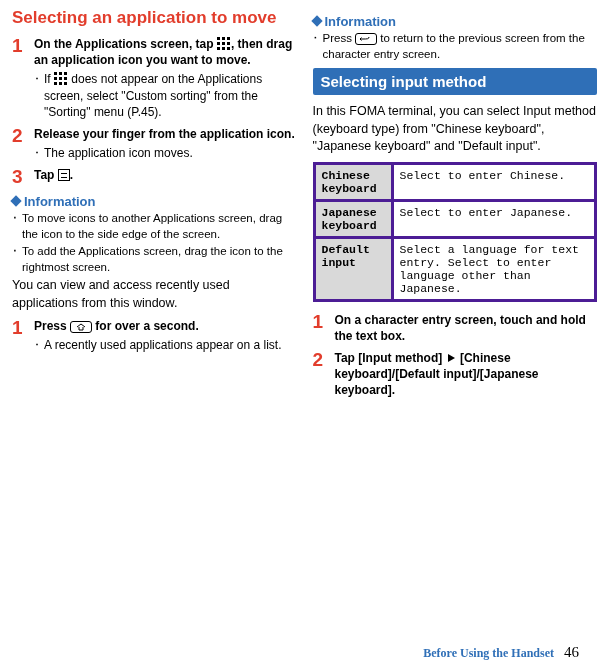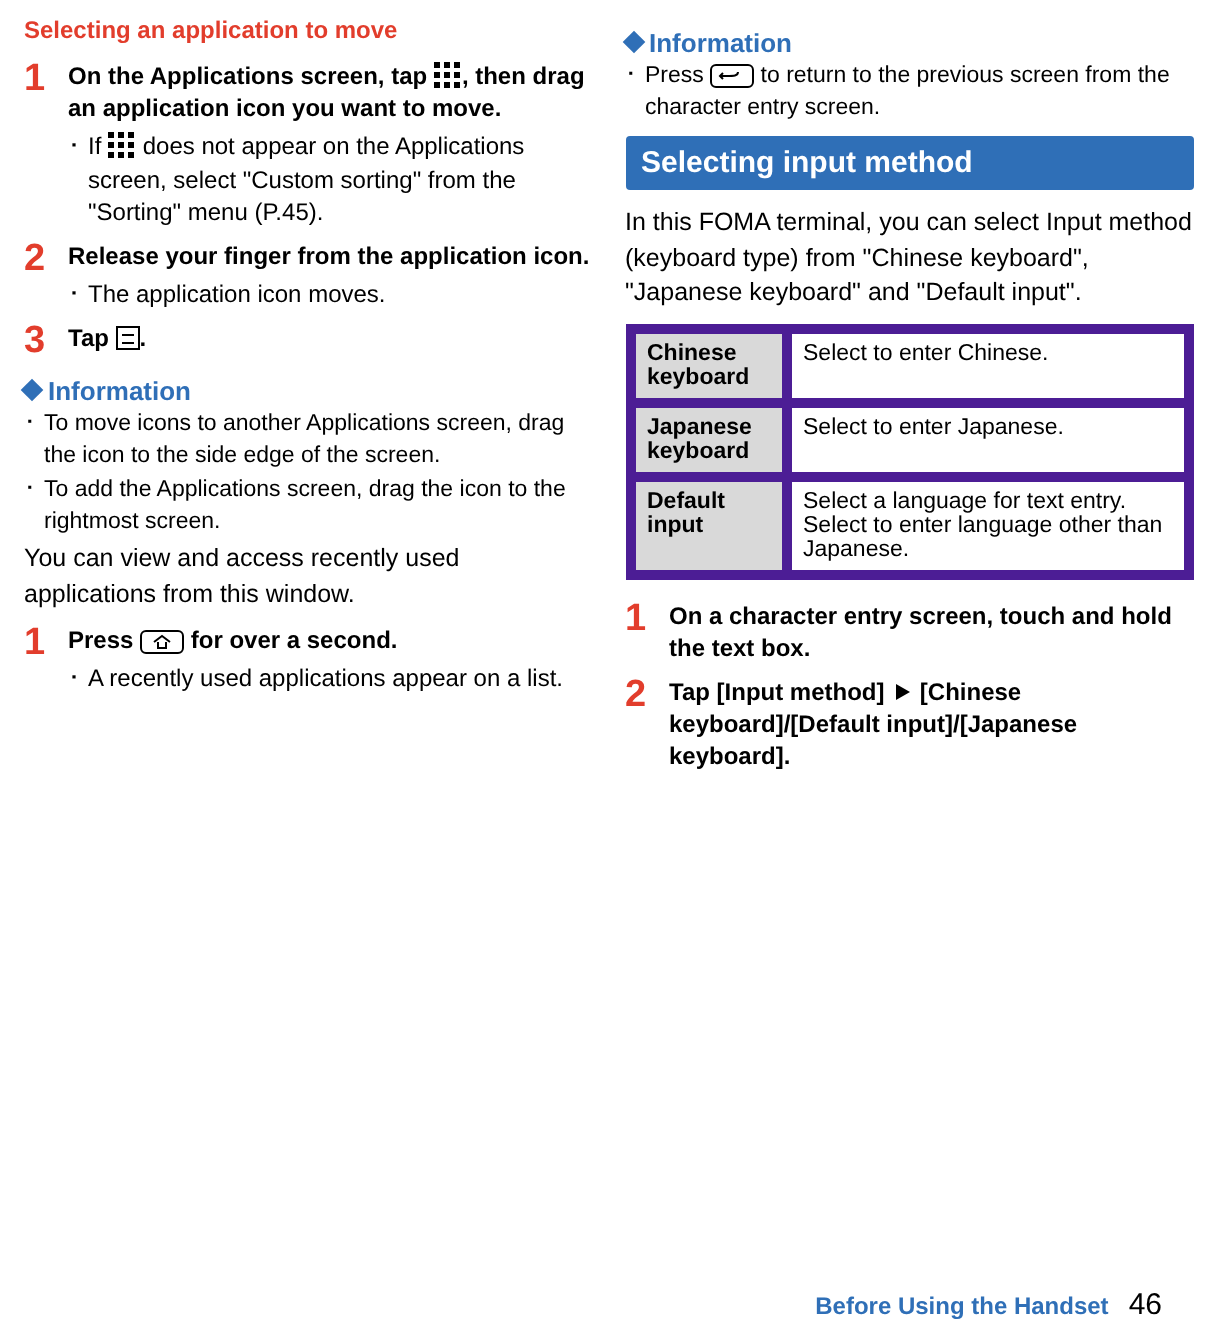--- a/index.html
+++ b/index.html
@@ -16,21 +16,21 @@
     display: flex;
     gap: 16px;
     padding: 8px 12px 0 12px;
   }
   .col {
     width: 285px;
   }
   .section-title-red {
     color: #e23d2c;
     font-weight: bold;
-    font-size: 12px;
+    font-size: 17px;
     margin-bottom: 8px;
   }
   .blue-heading {
     background: #2f6fb7;
     color: #fff;
     font-weight: bold;
     font-size: 15px;
     padding: 5px 8px;
     border-radius: 2px;
     margin-bottom: 8px;
@@ -146,43 +146,45 @@
     background: #fff;
   }
   .icon-home svg { display: block; }
   table.input-methods {
     border-collapse: collapse;
     width: 100%;
     margin: 4px 0 10px 0;
     font-size: 11.5px;
   }
   table.input-methods td {
-    border: 5px solid #4c1d95;
+    border: 3px solid #4c1d95;
     padding: 4px 6px;
     vertical-align: top;
+    font-family: Liberation Mono, monospace;
   }
   table.input-methods td.label {
     background: #d9d9d9;
     font-weight: bold;
     width: 78px;
   }
   .arrow-right {
     display: inline-block;
     width: 0; height: 0;
     border-left: 7px solid #000;
     border-top: 4px solid transparent;
     border-bottom: 4px solid transparent;
     margin: 0 2px;
     vertical-align: 0;
   }
   .footer {
     position: absolute;
     bottom: 4px;
-    left: 0; right: 0;
-    padding: 0 28px;
+    left: 0; right: 16px;
+    padding: 0 14px;
+    font-family: Liberation Serif, serif;
   }
   .footer-top {
     display: flex;
     justify-content: flex-end;
     align-items: baseline;
     gap: 10px;
     font-size: 12px;
   }
   .footer-before {
     color: #2f6fb7;

